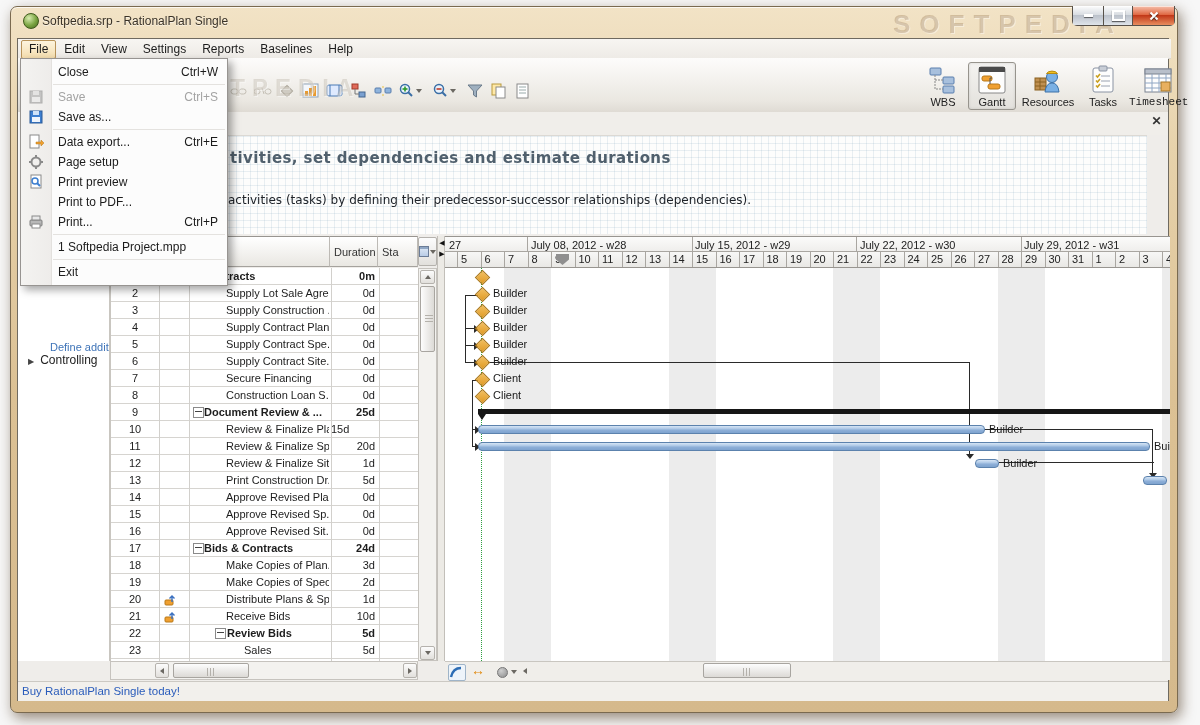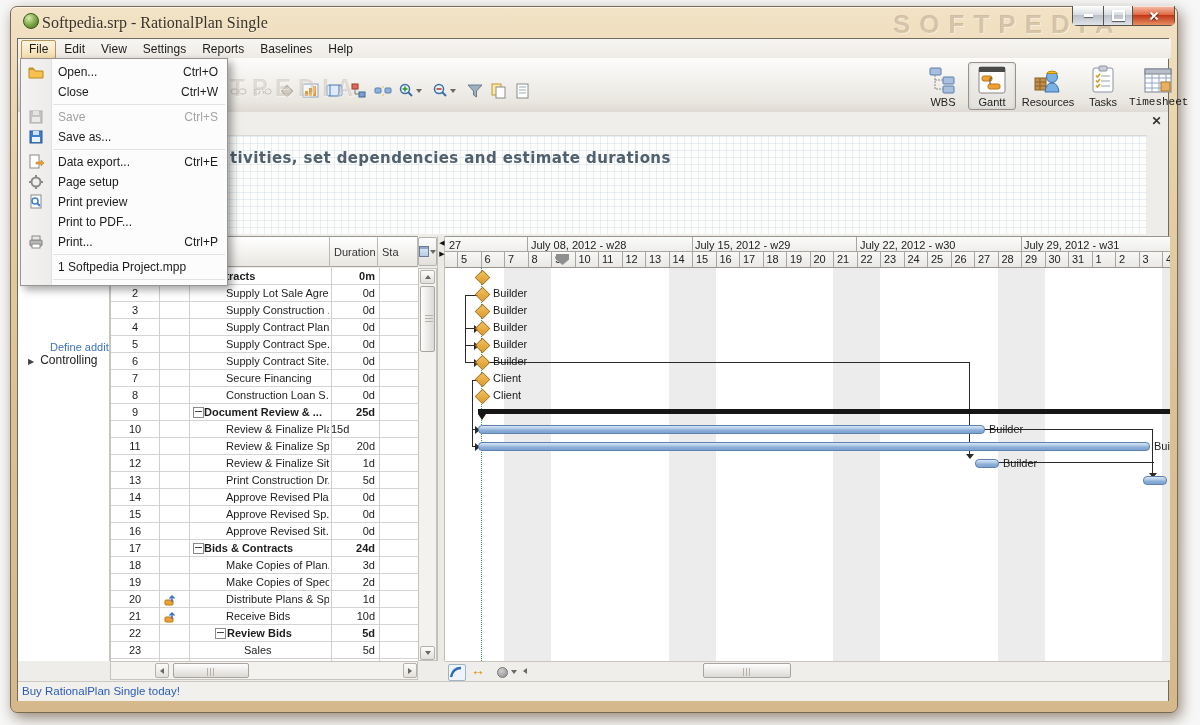--- a/index.html
+++ b/index.html
@@ -5,21 +5,21 @@
   html,body{margin:0;padding:0;background:#fff;}
   #root{position:relative;width:1200px;height:725px;overflow:hidden;
         background:#f7f7f7;font-family:"Liberation Sans",sans-serif;
         -webkit-font-smoothing:antialiased;}
   .abs{position:absolute;}
   
   #window{position:absolute;left:10px;top:6px;width:1166px;height:705px;border-radius:7px;
           background:linear-gradient(180deg,#f2e3c6 0%,#e7d2ab 20%,#dcc194 55%,#d5b98c 100%);
           border:1px solid #7a6a50;
           box-shadow:3px 5px 14px rgba(70,45,20,.55), inset 0 1px 0 rgba(255,255,255,.75);}
-  #titlebar-title{left:42px;top:14px;font-size:16px;color:#3a3226;text-shadow:0 1px 0 rgba(255,255,255,.55);font-family:Liberation Serif, serif;}
+  #titlebar-title{left:42px;top:14px;font-size:12px;color:#3a3226;text-shadow:0 1px 0 rgba(255,255,255,.55);}
   #app-icon{left:23px;top:13px;width:14px;height:14px;border-radius:50%;
             background:radial-gradient(circle at 35% 30%,#d8ecb0,#79a441 55%,#47681e);border:1px solid #3f5a1c;}
   .watermark{font-weight:bold;letter-spacing:9px;color:rgba(150,115,75,.33);
              text-shadow:1px 1px 0 rgba(255,255,255,.4);font-size:26px;}
   #wm-toolbar{left:160px;top:74px;color:rgba(168,158,144,.30);font-size:24px;letter-spacing:7px;}
   .winbtn{height:19px;border:1px solid #57514a;border-top:none;display:flex;align-items:center;justify-content:center;
           box-shadow:inset 0 1px 0 rgba(255,255,255,.6);}
   .winbtn.metal{background:linear-gradient(180deg,#fdfdfd,#d9dde2 45%,#bcc2cb 50%,#dfe4ea);}
   .winbtn.red{background:linear-gradient(180deg,#f6c0ac,#e06a45 45%,#c23919 50%,#e78d5f);}
   .glyph-min{width:9px;height:3px;background:#fff;box-shadow:0 1px 1px rgba(0,0,0,.55);}
@@ -261,20 +261,21 @@
   <div id="wm-toolbar" class="abs watermark">SOFTPEDIA</div>
 
   <div id="sidebar" class="abs"></div>
   <div id="sb-item1" class="abs">Define additional</div>
   <div id="sb-item2" class="abs"><span class="ar">▶</span><span>Controlling</span></div>
 
   <div id="helpstrip" class="abs"></div>
   <div id="help-x" class="abs">✕</div>
   <div id="helppanel" class="abs">
     <div id="help-h">tivities, set dependencies and estimate durations</div>
+    <div id="help-b">activities (tasks) by defining their predecessor-successor relationships (dependencies).</div>
 
     <div class="abs" style="left:33px;top:66px;height:32px;border-left:1px dashed #3aa24a;"></div>
     <div class="abs" style="left:107px;top:66px;height:32px;border-left:1px dashed #d04030;"></div>
     <div class="abs" style="left:19px;top:68px;width:9px;height:28px;background:#e8e6e2;border:1px solid #b5b2ad;"></div>
     <div class="abs" style="left:7px;top:71px;font-size:9px;color:#222;">1d</div>
     <div class="mini-bar" style="left:41px;top:72px;width:22px;"></div>
     <div class="abs" style="left:62px;top:76px;width:8px;height:10px;border-right:1px solid #222;border-bottom:1px solid #222;border-radius:0 0 6px 0;"></div>
     <div class="abs tri-d" style="left:66px;top:86px;"></div>
     <div class="abs" style="left:5px;top:86px;font-size:9px;color:#222;">2d</div>
     <div class="mini-bar" style="left:59px;top:89px;width:30px;"></div>
@@ -568,28 +569,20 @@
         </div>
     </div>
   </div>
 
   <div id="statusbar" class="abs">
     <div id="status-text">Buy RationalPlan Single today!</div>
   </div>
 
   <div id="filemenu" class="abs">
       <div class="fm-row">
-        <span class="ic"><svg width="16" height="16">
-            <path d="M1 5 h5 l1 2 h8 v7 H1z" fill="#f6c14f" stroke="#b98a1e"></path>
-            <path d="M1 5 v-1 h4 l1 1z" fill="#f6c14f" stroke="#b98a1e"></path>
-          </svg></span>
-        <span class="lab">Open...</span>
-        <span class="sc">Ctrl+O</span>
-      </div>
-      <div class="fm-row">
         <span class="ic"></span>
         <span class="lab">Close</span>
         <span class="sc">Ctrl+W</span>
       </div>
       <div class="fm-sep"></div>
       <div class="fm-row dis">
         <span class="ic" style="filter: grayscale(1); opacity: 0.5;"><svg width="16" height="16">
             <rect x="2" y="2" width="12" height="12" fill="#9a9a9a" stroke="#6e6e6e"></rect>
             <rect x="5" y="2" width="6" height="4" fill="#d8d8d8"></rect>
             <rect x="4" y="8" width="8" height="5" fill="#e6e6e6"></rect>
@@ -646,14 +639,18 @@
           </svg></span>
         <span class="lab">Print...</span>
         <span class="sc">Ctrl+P</span>
       </div>
       <div class="fm-sep"></div>
       <div class="fm-row">
         <span class="ic"></span>
         <span class="lab">1 Softpedia Project.mpp</span>
       </div>
       <div class="fm-sep"></div>
+      <div class="fm-row">
+        <span class="ic"></span>
+        <span class="lab">Exit</span>
+      </div>
     </div>
 </div>
 
 </body></html>

